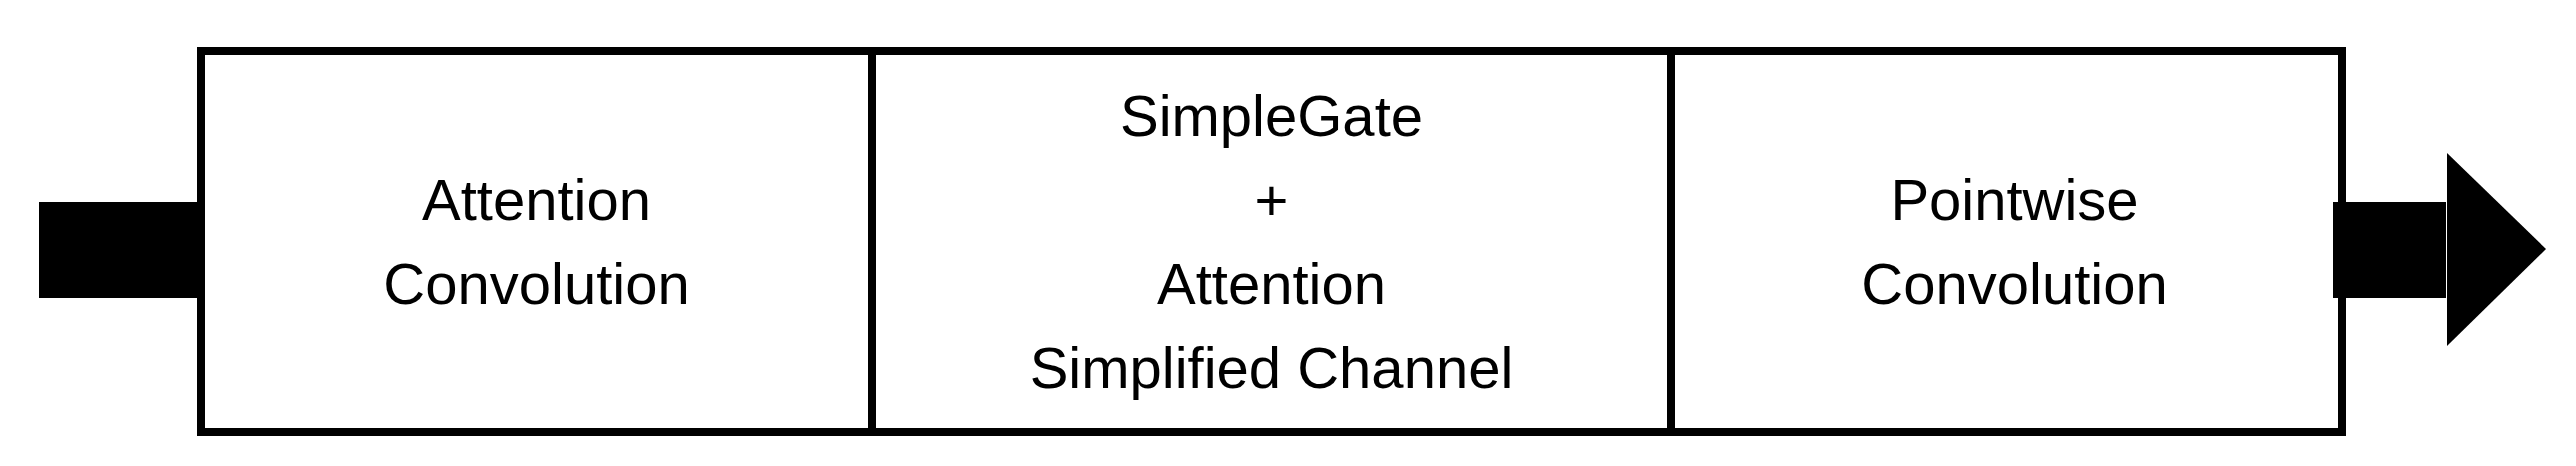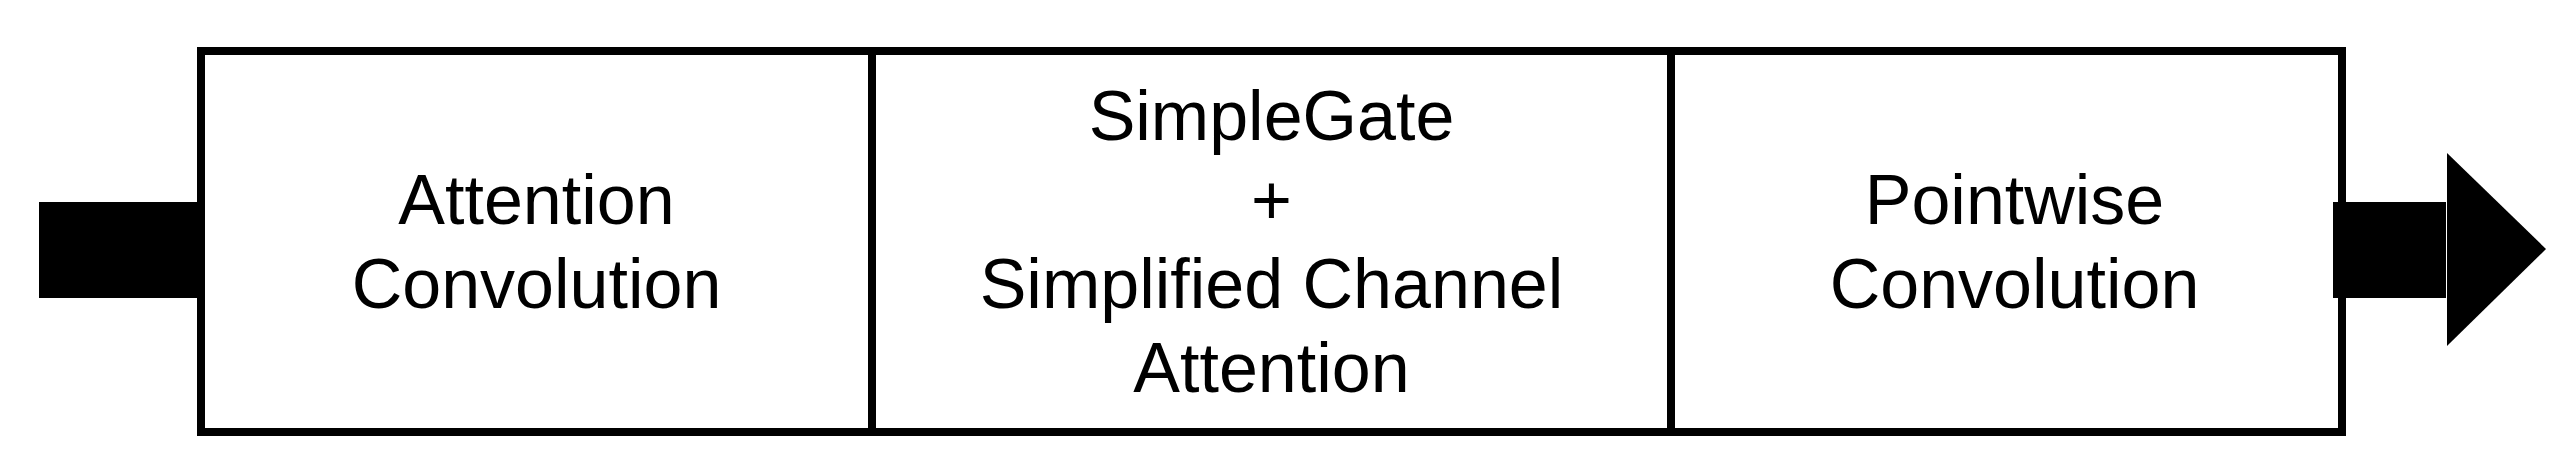--- a/index.html
+++ b/index.html
@@ -25,21 +25,21 @@
     background: #ffffff;
     display: flex;
   }
 
   .cell {
     display: flex;
     align-items: center;
     justify-content: center;
     text-align: center;
     color: #000000;
-    font-size: 70px;
+    font-size: 58px;
     line-height: 84px;
     box-sizing: border-box;
   }
   .cell-1 { width: 663px; }
   .cell-2 { width: 799px; border-left: 8.2px solid #000000; }
   .cell-3 { flex: 1;      border-left: 8.2px solid #000000; padding-left: 16px; }
 
   .label-line { display: block; white-space: nowrap; }
 
   
@@ -85,22 +85,22 @@
       <div>
         <span class="label-line">Attention</span>
         <span class="label-line">Convolution</span>
       </div>
     </div>
 
     <div class="cell cell-2">
       <div>
         <span class="label-line">SimpleGate</span>
         <span class="label-line">+</span>
+        <span class="label-line">Attention</span>
         <span class="label-line">Simplified Channel</span>
-        <span class="label-line">Attention</span>
       </div>
     </div>
 
     <div class="cell cell-3">
       <div>
         <span class="label-line">Pointwise</span>
         <span class="label-line">Convolution</span>
       </div>
     </div>
 

